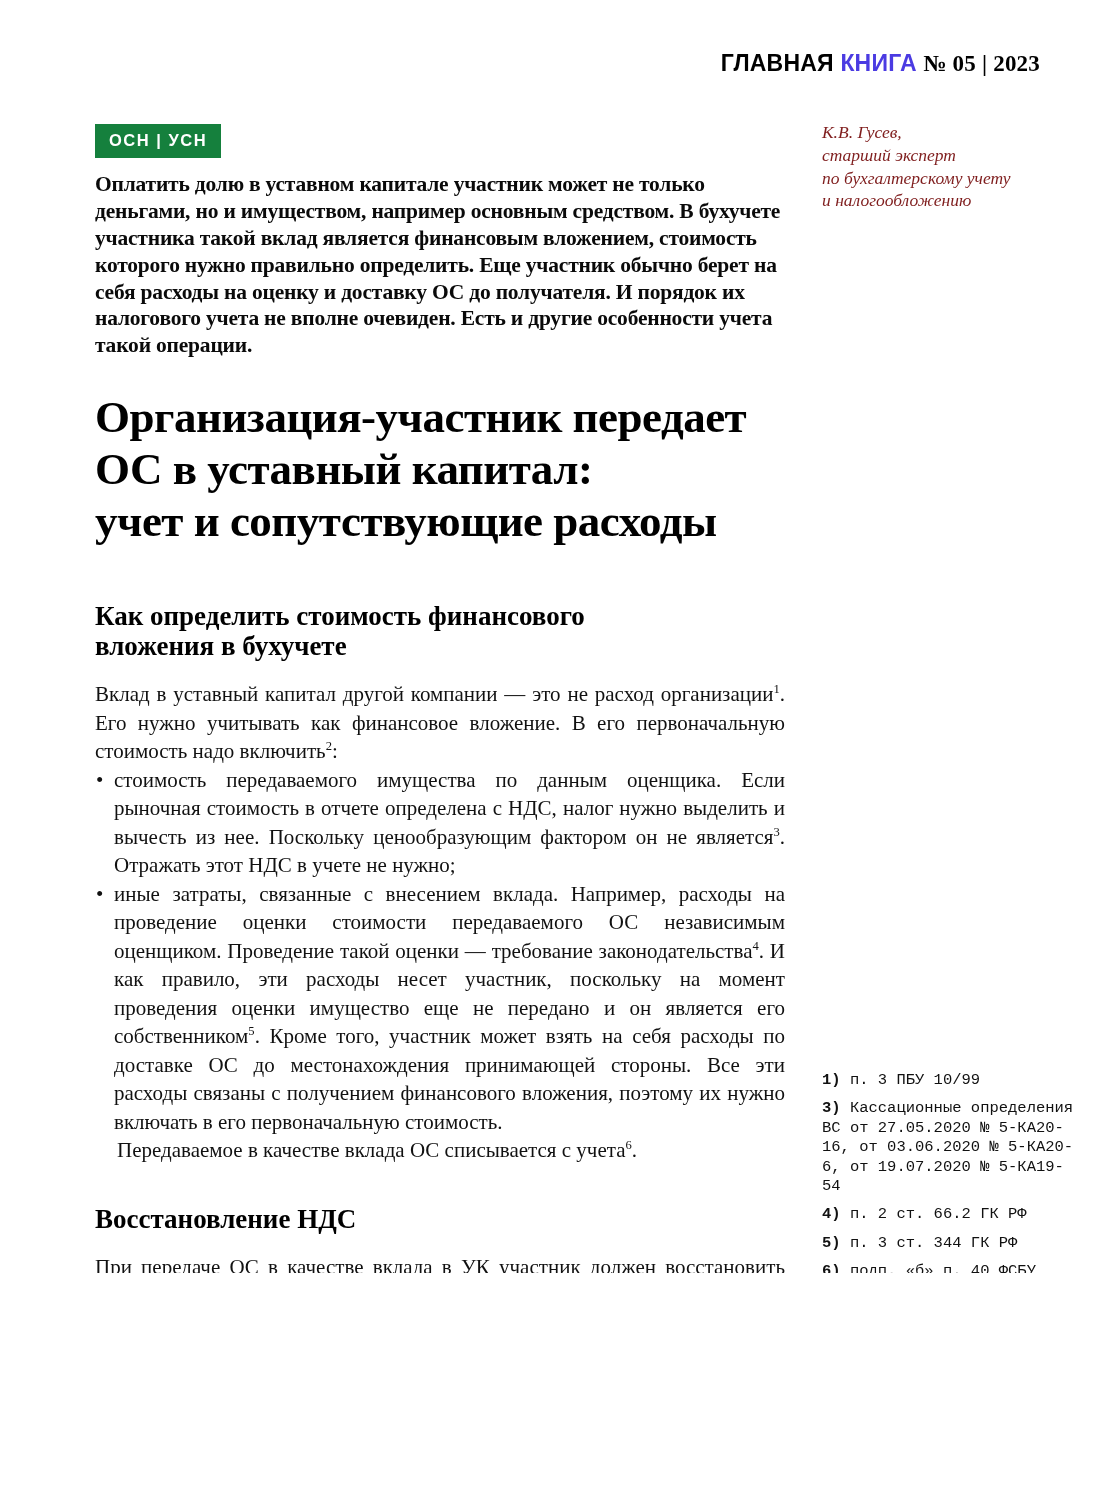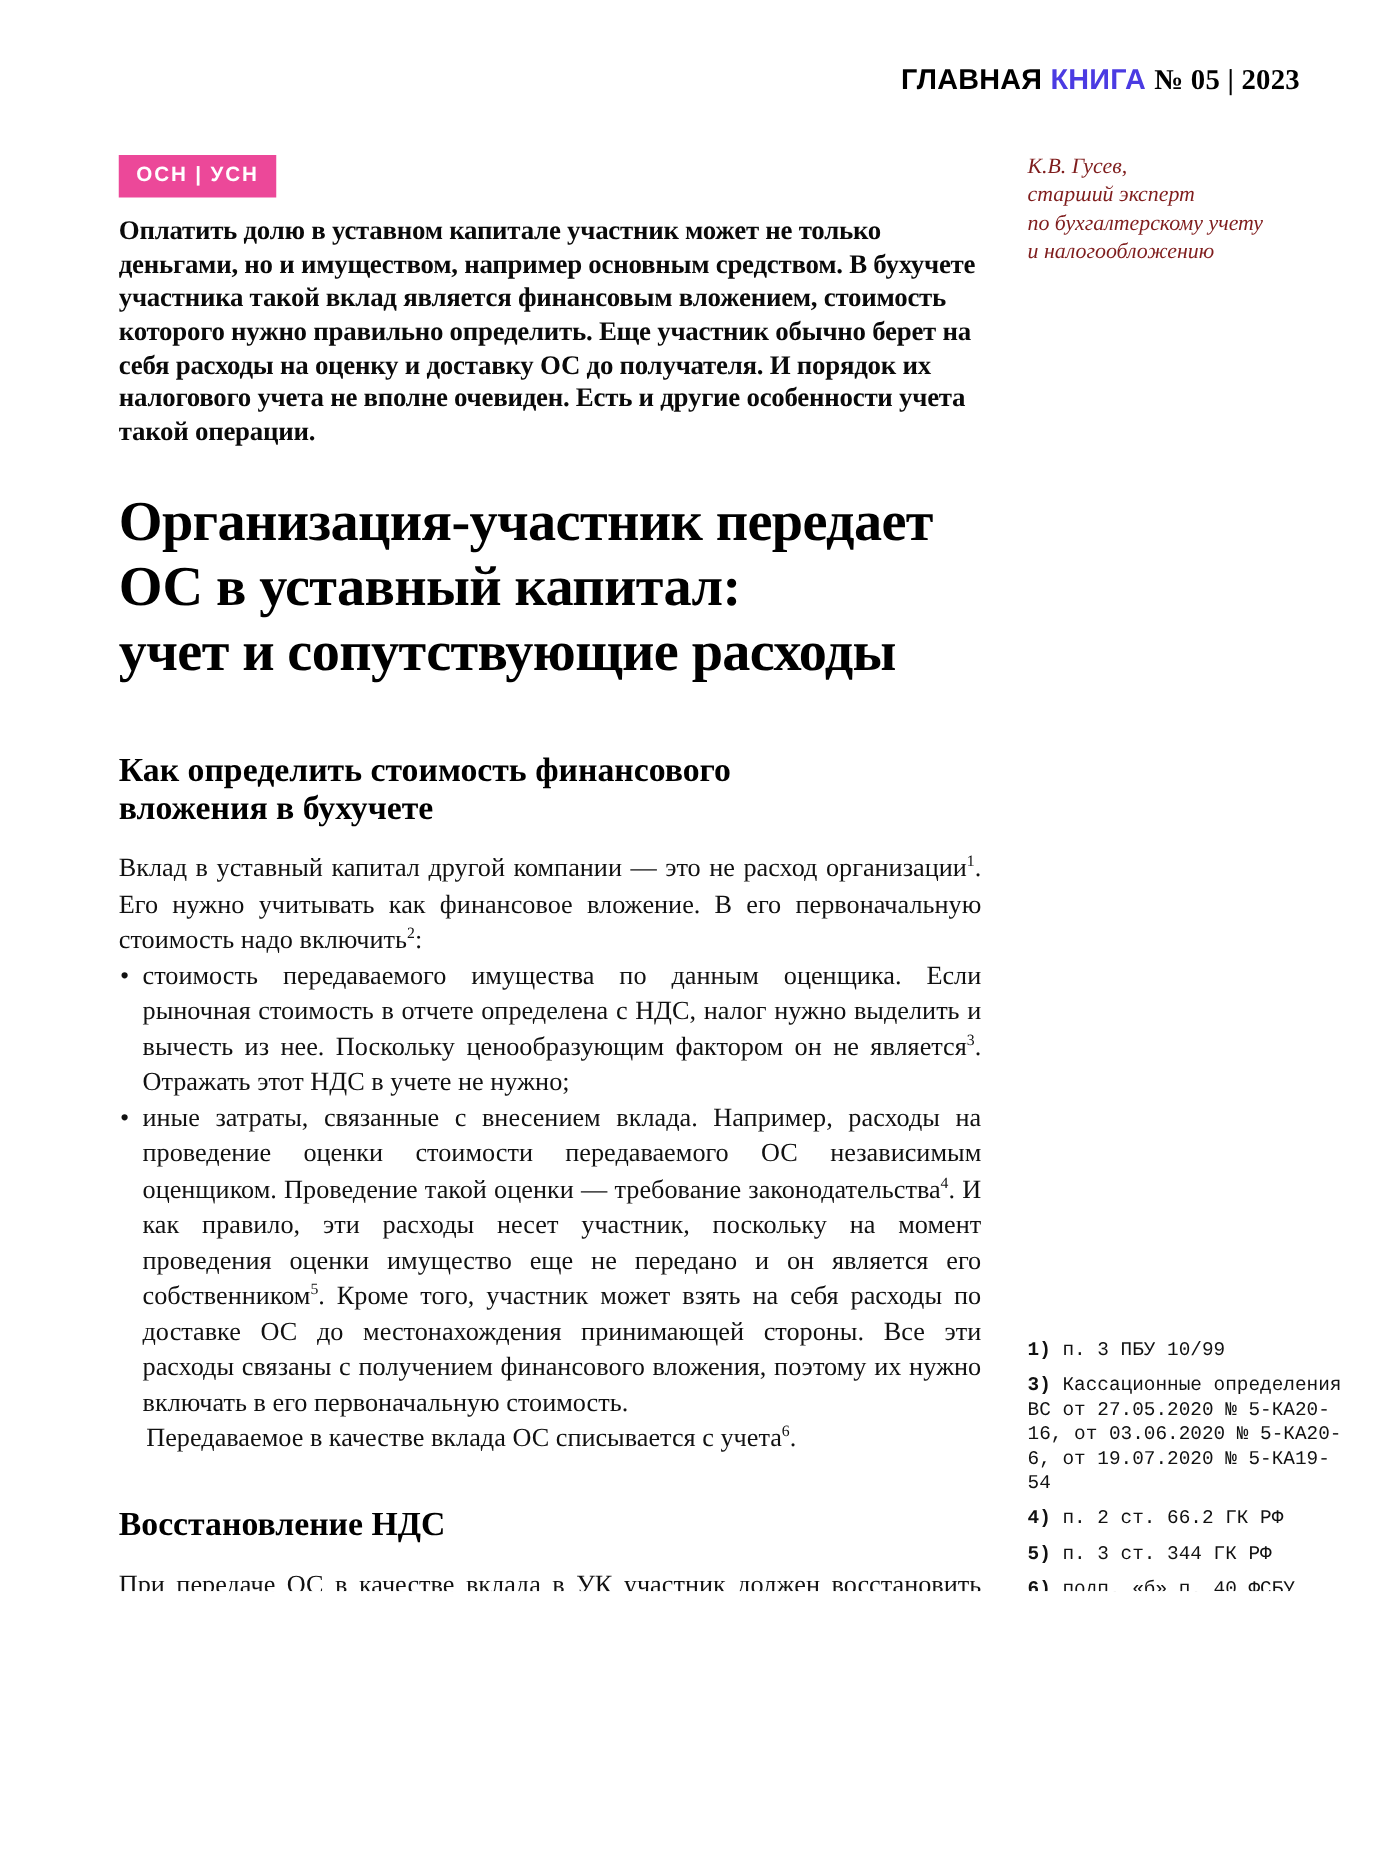--- a/index.html
+++ b/index.html
@@ -70,21 +70,21 @@
   <aside class="author">
     <div>К.В. Гусев,</div>
     <div id="author-lines">
         <div>старший эксперт</div>
         <div>по бухгалтерскому учету</div>
         <div>и налогообложению</div>
       </div>
   </aside>
 
   <main class="main">
-    <div class="badge accent-bg" style="background: #ec4899;">ОСН | УСН</div>
+    <div class="badge accent-bg" style="background: #15803d;">ОСН | УСН</div>
     <p class="lead">Оплатить долю в уставном капитале участник может не только деньгами, но и имуществом, например основным средством. В бухучете участника такой вклад является финансовым вложением, стоимость которого нужно правильно определить. Еще участник обычно берет на себя расходы на оценку и доставку ОС до получателя. И порядок их налогового учета не вполне очевиден. Есть и другие особенности учета такой операции.</p>
     <h1 class="title" id="article-title">Организация-участник передает<br>ОС в уставный капитал:<br>учет и сопутствующие расходы</h1>
     <div id="sections">
         <section class="section">
           <h2 class="sec-h">Как определить стоимость финансового<br>вложения в бухучете</h2>
           <p class="p">Вклад в уставный капитал другой компании — это не расход организации<sup>1</sup>. Его нужно учитывать как финансовое вложение. В его первоначальную стоимость надо включить<sup>2</sup>:</p>
           <ul class="bullets">
             <li><span class="bl">•</span>стоимость передаваемого имущества по данным оценщика. Если рыночная стоимость в отчете определена с НДС, налог нужно выделить и вычесть из нее. Поскольку ценообразующим фактором он не является<sup>3</sup>. Отражать этот НДС в учете не нужно;</li>
             <li><span class="bl">•</span>иные затраты, связанные с внесением вклада. Например, расходы на проведение оценки стоимости передаваемого ОС независимым оценщиком. Проведение такой оценки — требование законодательства<sup>4</sup>. И как правило, эти расходы несет участник, поскольку на момент проведения оценки имущество еще не передано и он является его собственником<sup>5</sup>. Кроме того, участник может взять на себя расходы по доставке ОС до местонахождения принимающей стороны. Все эти расходы связаны с получением финансового вложения, поэтому их нужно включать в его первоначальную стоимость.</li>
           </ul>

